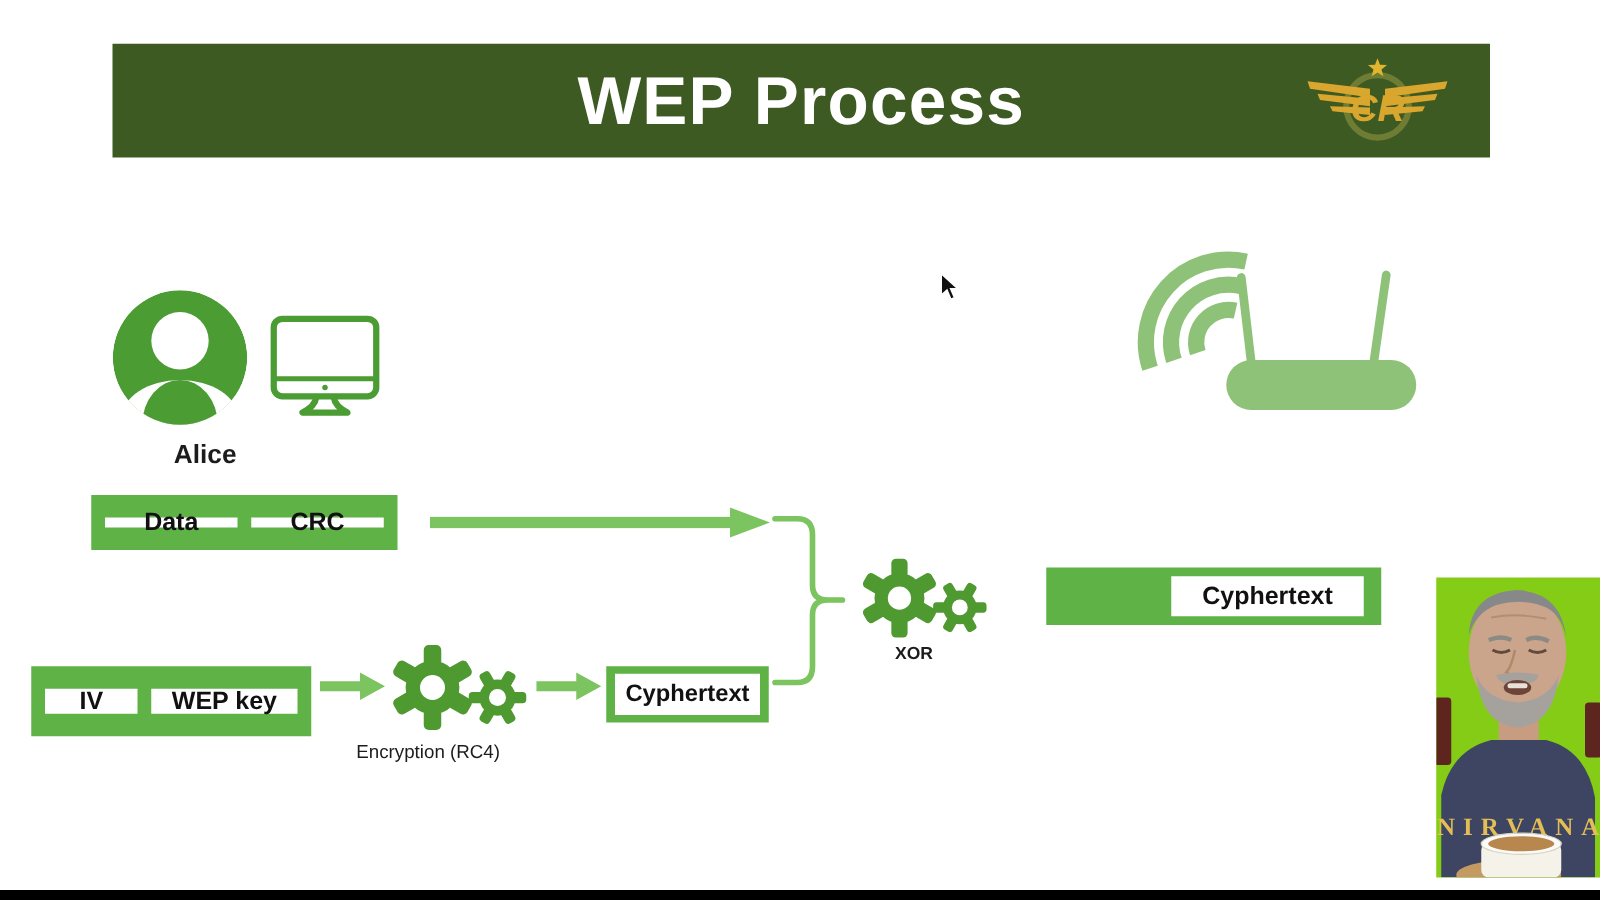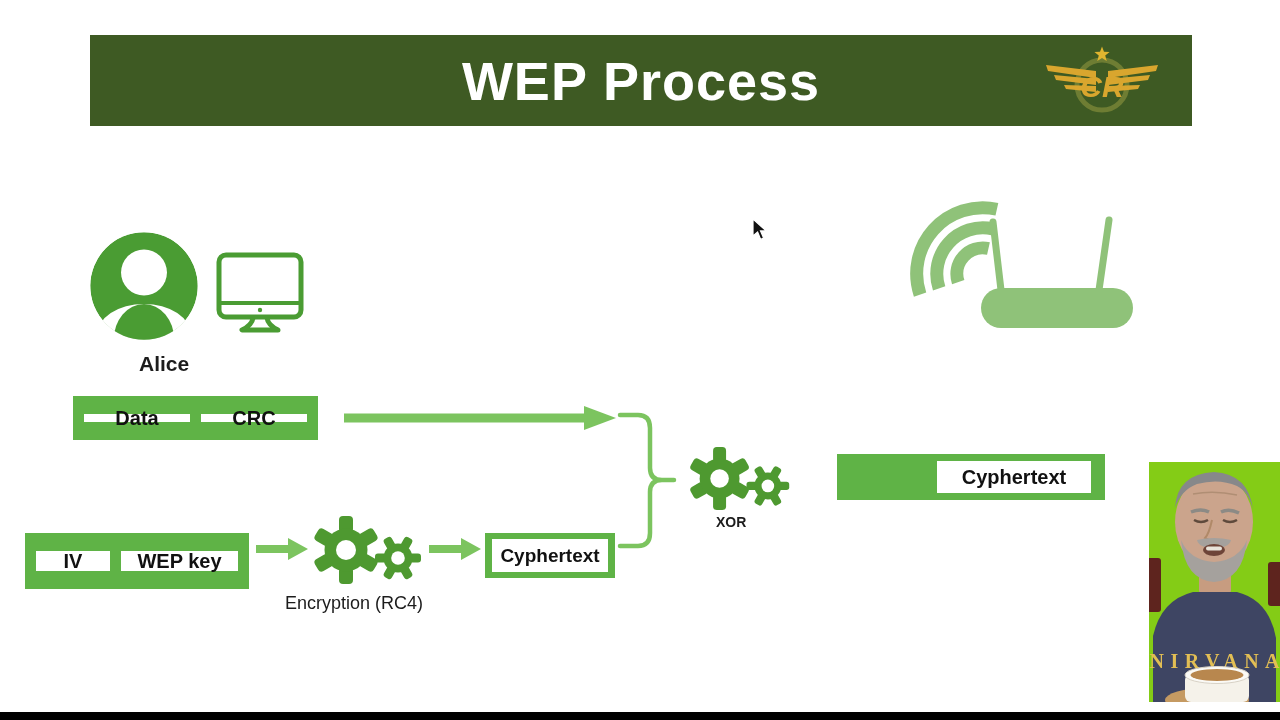--- a/index.html
+++ b/index.html
@@ -22,21 +22,21 @@
   .bar-iv .cell-iv{flex:0 0 74px;}
   .bar-key{left:485px;top:533px;width:130px;height:45px;padding:6px 7px;}
   .bar-key .cell{font-size:19px;}
   .bar-cypher{left:810px;top:454px;width:268px;height:46px;background:#5FB346;margin-left:27px;}
   .cell-cypher{position:absolute;left:100px;right:14px;top:7px;bottom:7px;background:#fff;
         display:flex;align-items:center;justify-content:center;color:#111;
         font-size:20px;font-weight:600;}
   
   .lbl{color:#1c1c1c;}
   .lbl-alice{left:139px;top:352px;width:120px;font-size:21px;font-weight:600;}
-  .lbl-enc{left:285px;top:593px;width:166px;font-size:18px;font-weight:500;}
+  .lbl-enc{left:285px;top:593px;width:166px;font-size:15px;font-weight:500;}
   .lbl-xor{left:716px;top:514px;width:60px;font-size:14px;font-weight:700;}
   .bottom-bar{left:0;top:712px;width:1280px;height:8px;background:#000;}
   .webcam{left:1149px;top:462px;width:131px;height:240px;background:#84cc16;overflow:hidden;}
 </style>
 </head>
 <body>
 
 <div id="stage">
 
   <div class="abs banner">

